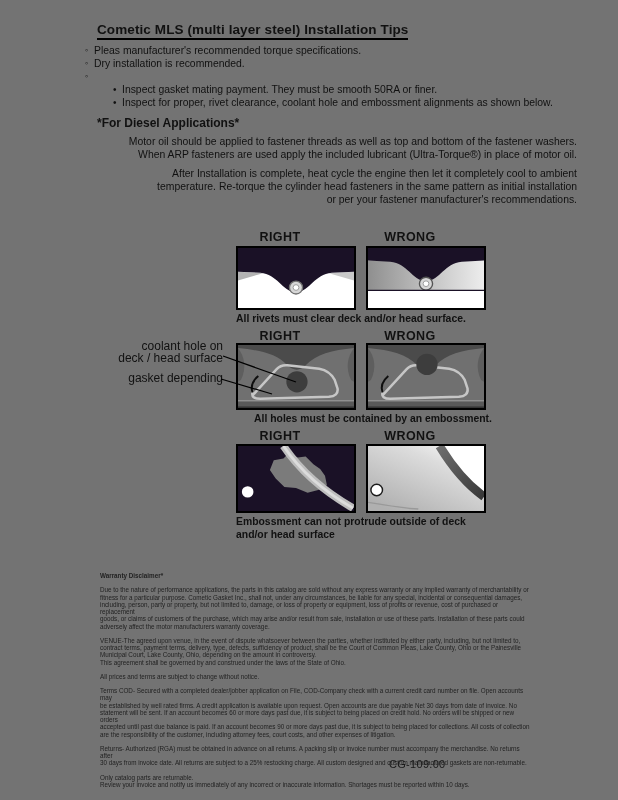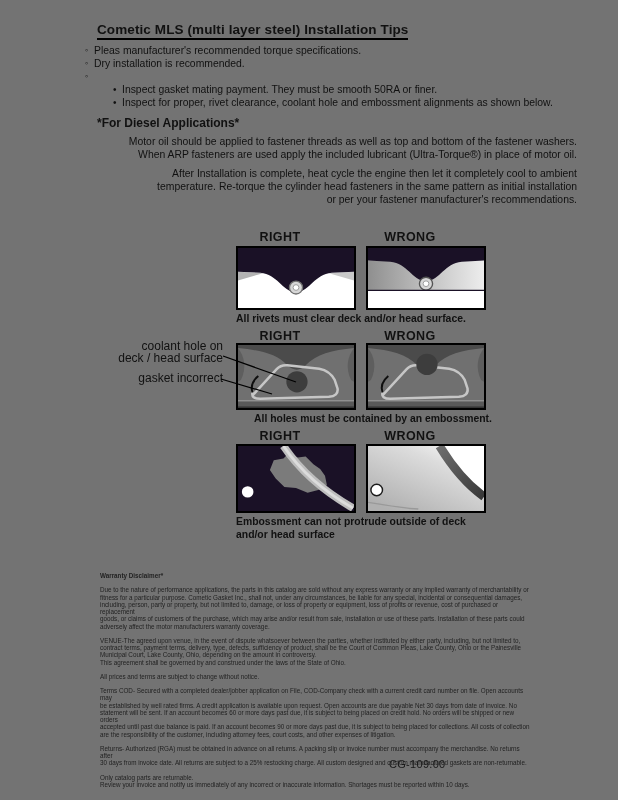--- a/index.html
+++ b/index.html
@@ -113,21 +113,21 @@
     </div>
   </div>
   <div class="caption cap1">All rivets must clear deck and/or head surface.</div>
 
   <div class="dg-labels row2-labels">
     <span>RIGHT</span>
     <span>WRONG</span>
   </div>
   <div class="side-label sl1">coolant hole on
 deck / head surface</div>
-  <div class="side-label sl2">gasket incorrect</div>
+  <div class="side-label sl2">gasket depending</div>
   <svg class="leader-overlay" viewBox="0 0 190 70">
     <line x1="103" y1="18" x2="176" y2="44" stroke="#000" stroke-width="1.2"></line>
     <line x1="101" y1="41" x2="152" y2="56" stroke="#000" stroke-width="1.2"></line>
   </svg>
   <div class="dg-row row2-boxes">
     <div class="dbox h66">
       <svg viewBox="0 0 120 65" preserveAspectRatio="none">
         <rect width="120" height="65" fill="#707070"></rect>
         <path d="M0,0 H120 V3 C97,5.5 81,9 70,21 Q61,30 51,21 C40,9 24,5.5 0,3 Z" fill="#4b4b4b"></path>
         <path d="M0,3 C7,12 9,24 3,36 L0,38 Z" fill="#5e5e5e"></path>

